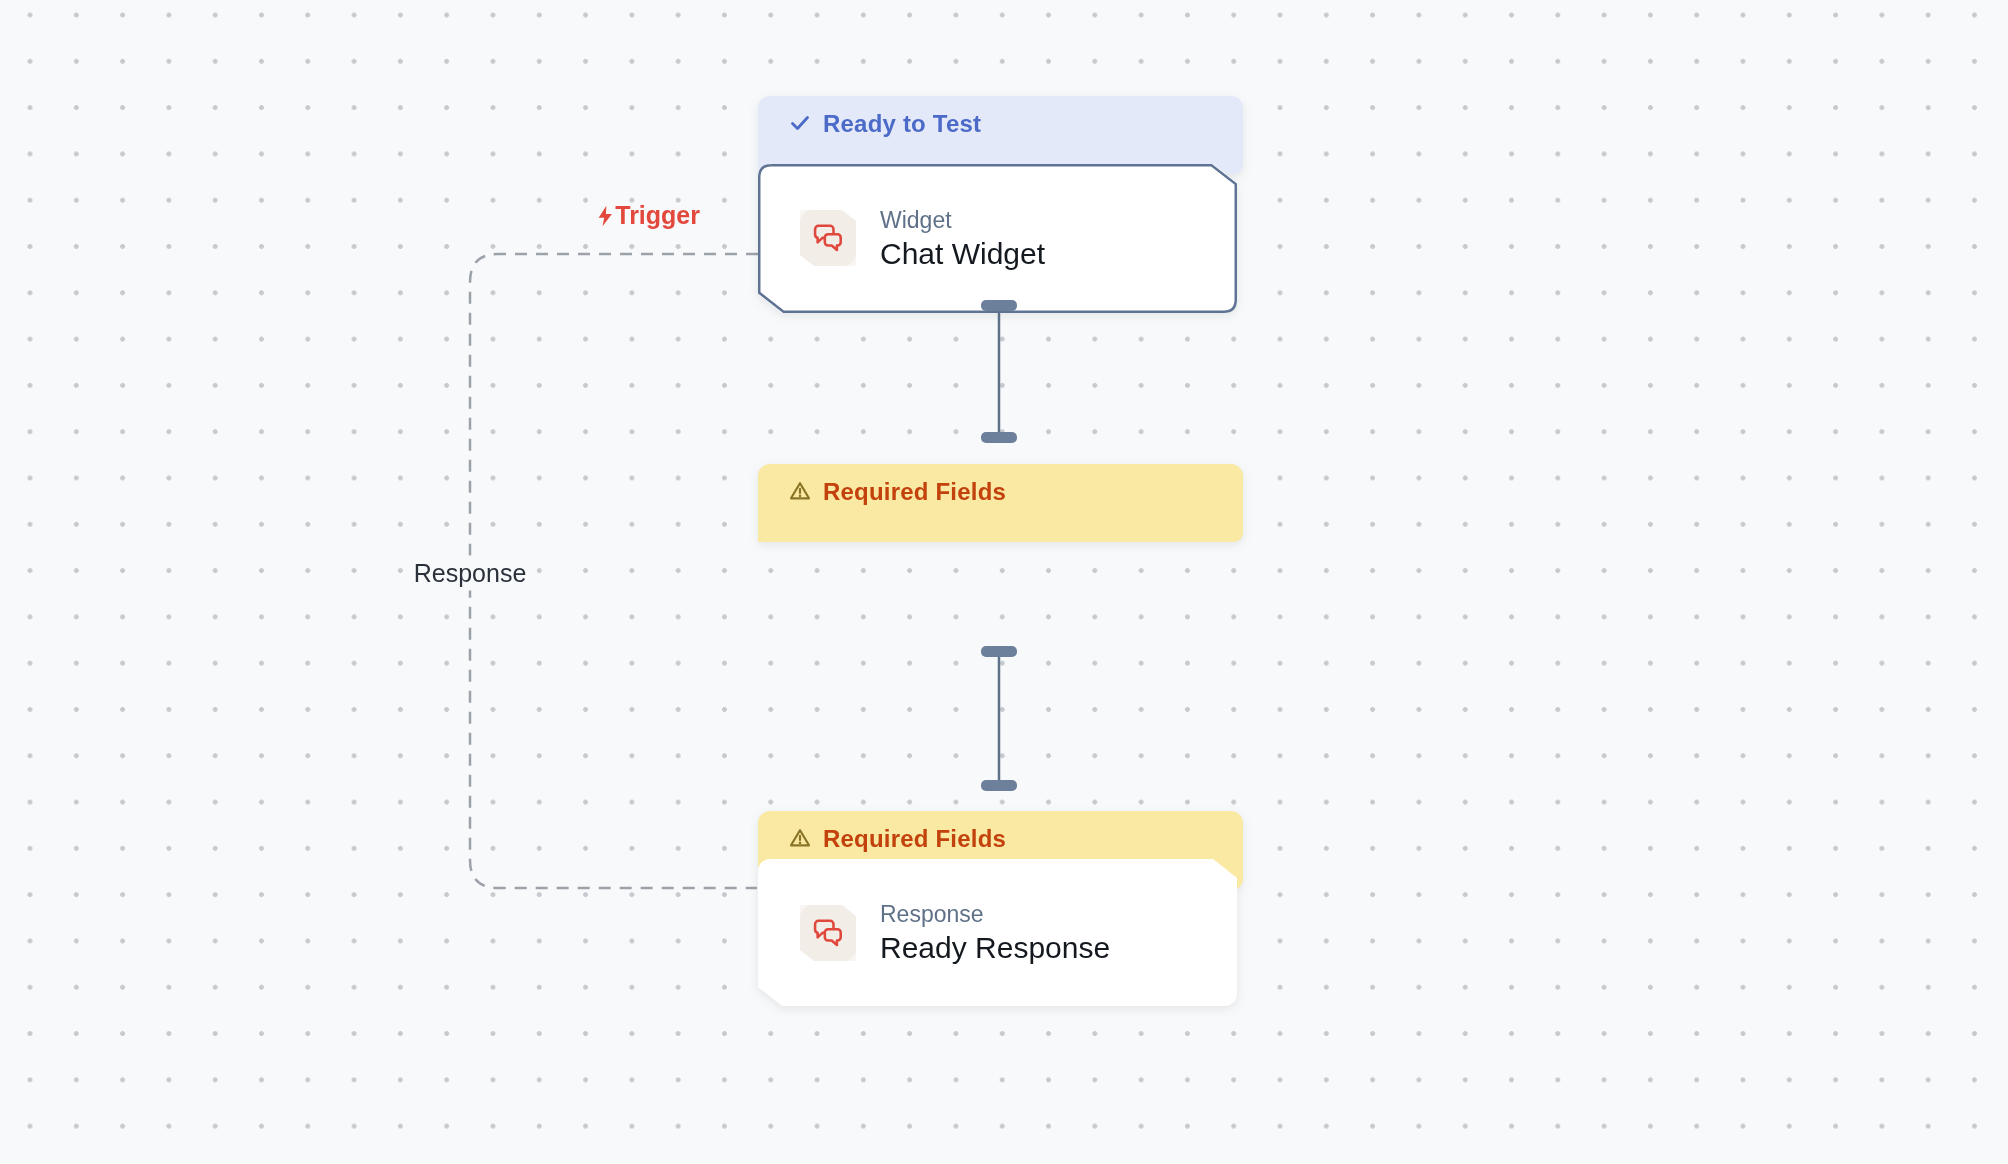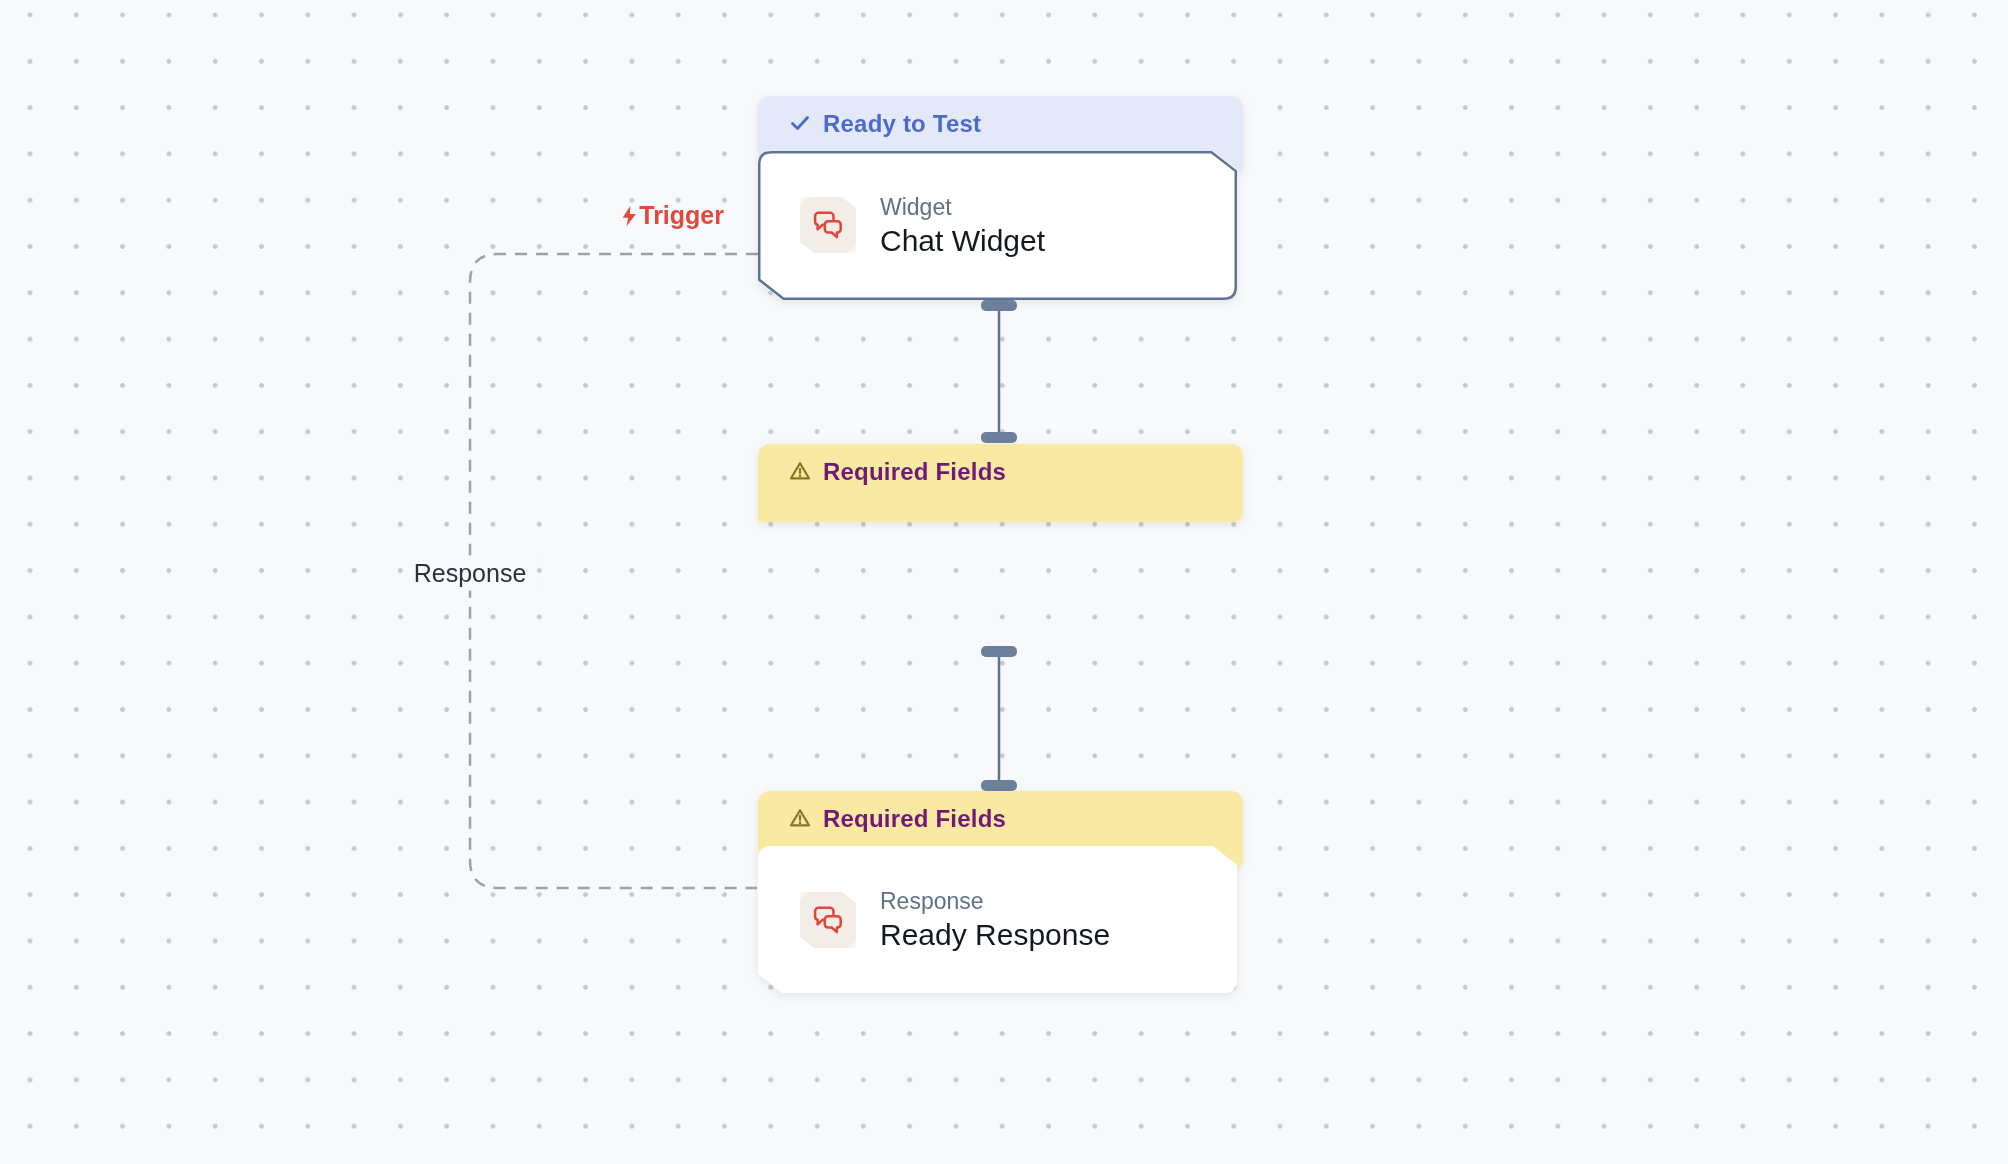--- a/index.html
+++ b/index.html
@@ -31,24 +31,24 @@
   .status {
     position: absolute; top: 0; left: 0;
     width: 485px; height: 78px;
     border-radius: 12px 12px 9px 0;
     display: flex; align-items: flex-start; gap: 11px;
     padding: 14px 0 0 30px; box-sizing: border-box;
     font-size: 24px; font-weight: 700; letter-spacing: 0.2px;
   }
   .status svg { width: 24px; height: 24px; margin-top: 1px; flex: 0 0 auto; }
   .status-blue   { background: #E3E9F9; color: #4C6BC8; }
-  .status-yellow { background: #FAE9A3; color: #701a75; }
+  .status-yellow { background: #FAE9A3; color: #c2410c; margin-top: 20px; }
 
   .card {
-    position: absolute; left: 0; top: 55px; width: 479px;
+    position: absolute; left: 0; top: 68px; width: 479px;
     background: #FFFFFF; border-radius: 12px;
     clip-path: polygon(0 0, calc(100% - 24px) 0, 100% 19px, 100% 100%, 24px 100%, 0 calc(100% - 19px));
   }
   .node-chat-widget   .card { height: 149px; }
   .node-rag           .card { height: 148px; }
   .node-chat-response .card { height: 147px; }
 
   .outline { position: absolute; inset: 0; width: 479px; height: 149px; }
 
   .chip {
@@ -70,21 +70,21 @@
   .type-label { font-size: 23px; font-weight: 500; color: #5E7188; line-height: 1; }
   .node-title { font-size: 30px; font-weight: 400; color: #14181F; line-height: 1; }
 
   .edge-label {
     position: absolute; left: 470px; top: 573px; z-index: 1;
     transform: translate(-50%, -50%);
     background: #F8F9FA; padding: 3px 10px;
     font-size: 25px; color: #2B313B; white-space: nowrap;
   }
   .trigger-label {
-    position: absolute; left: 580px; top: 201px; width: 144px; z-index: 1;
+    position: absolute; left: 556px; top: 201px; width: 144px; z-index: 1;
     display: flex; align-items: center; justify-content: flex-end; gap: 1px;
     font-size: 25px; font-weight: 700; color: #E2483C; white-space: nowrap;
   }
   .trigger-label svg { width: 17px; height: 24px; flex: 0 0 auto; }
 </style>
 </head>
 <body>
 
 <svg class="edges-svg">
   <path d="M 758 254 H 498 Q 470 254 470 282 V 860 Q 470 888 498 888 H 757" fill="none" stroke="#9CA2A9" stroke-width="2.5" stroke-dasharray="12 9"></path>

